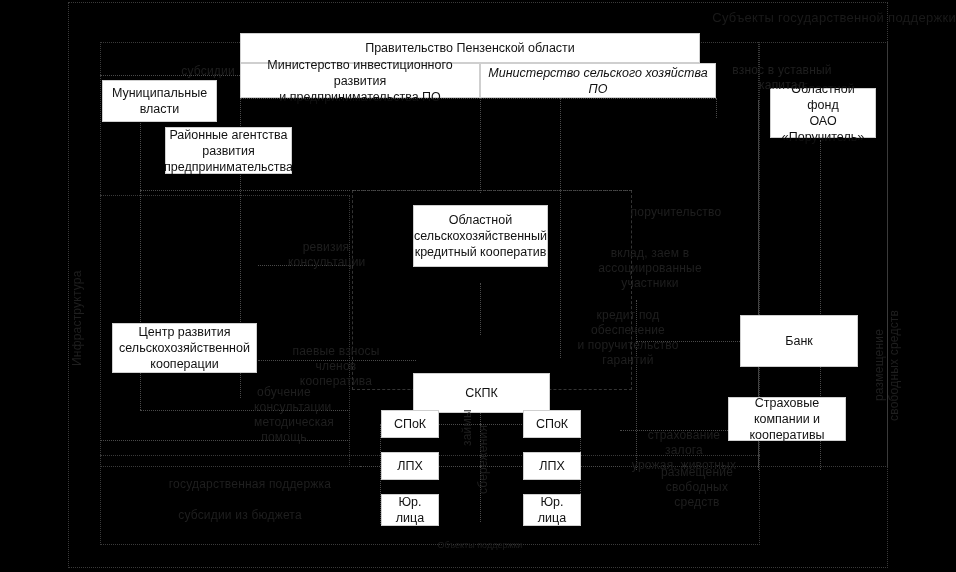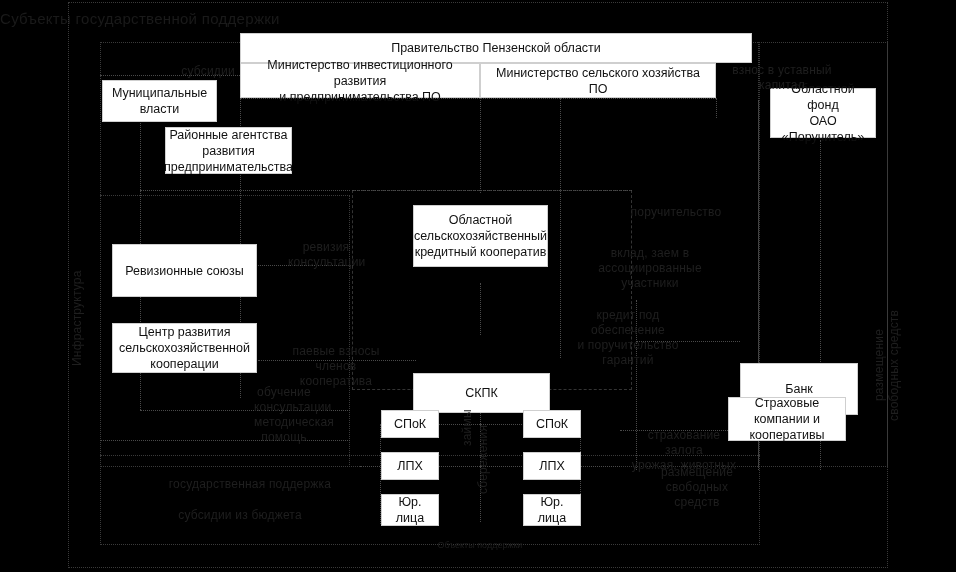--- a/index.html
+++ b/index.html
@@ -20,21 +20,21 @@
 
   
   .ln{position:absolute;background:transparent;}
   .ln.h{border-top:1px dotted #4a4a4a;height:0;}
   .ln.v{border-left:1px dotted #4a4a4a;width:0;}
 
   
   .ann{position:absolute;color:#1f1f1f;font-size:12px;line-height:1.25;
        text-align:center;white-space:pre-line;letter-spacing:.2px;}
   .ann.vert{writing-mode:vertical-rl;transform:rotate(180deg);text-align:center;}
-  .ttl{position:absolute;color:#1a1a1a;font-size:15px;text-align:left;
+  .ttl{position:absolute;color:#1a1a1a;font-size:13px;text-align:right;
        letter-spacing:.3px;width:100%;}
   .bot{position:absolute;color:#1d1d1d;font-size:9px;text-align:center;}
 </style>
 </head>
 <body>
 
 <div id="stage">
 
   <div class="ttl" style="left:0;top:10px;">Субъекты государственной поддержки</div>
 
@@ -69,31 +69,30 @@
   <div class="ln h" style="left:480px;top:466px;width:140px;"></div>
   <div class="ln v" style="left:380px;top:424px;height:100px;"></div>
   <div class="ln v" style="left:580px;top:424px;height:100px;"></div>
   <div class="ln h" style="left:636px;top:341px;width:104px;"></div>
   <div class="ln h" style="left:620px;top:430px;width:120px;"></div>
   <div class="ln v" style="left:636px;top:300px;height:170px;"></div>
   <div class="ln h" style="left:352px;top:190px;width:280px;"></div>
   <div class="ln h" style="left:140px;top:410px;width:210px;"></div>
   <div class="ln h" style="left:100px;top:440px;width:250px;"></div>
 
-  <div class="box" style="left:240px;top:33px;width:512px;height:30px;">Правительство Пензенской области</div>
+  <div class="box" style="left:240px;top:33px;width:460px;height:30px;">Правительство Пензенской области</div>
   <div class="box" style="left:240px;top:63px;width:240px;height:35px;">Министерство инвестиционного развития
 и предпринимательства  ПО</div>
-  <div class="box" style="left:480px;top:63px;width:236px;height:35px;">Министерство сельского хозяйства ПО</div>
+  <div class="box" style="left:480px;top:63px;width:236px;height:35px;font-style:italic;">Министерство сельского хозяйства ПО</div>
 
   <div class="box" style="left:102px;top:80px;width:115px;height:42px;">Муниципальные
 власти</div>
   <div class="box" style="left:165px;top:127px;width:127px;height:47px;">Районные агентства
 развития
 предпринимательства</div>
-  <div class="box" style="left:112px;top:244px;width:145px;height:53px;">Ревизионные союзы</div>
   <div class="box" style="left:112px;top:323px;width:145px;height:50px;">Центр развития
 сельскохозяйственной
 кооперации</div>
 
   <div class="box" style="left:413px;top:205px;width:135px;height:62px;">Областной
 сельскохозяйственный
 кредитный кооператив</div>
   <div class="box" style="left:413px;top:341px;width:137px;height:40px;margin-top:32px;">СКПК</div>
 
   <div class="box tiny" style="left:381px;top:410px;width:58px;height:28px;">СПоК</div>
@@ -102,21 +101,21 @@
 лица</div>
 
   <div class="box tiny" style="left:523px;top:410px;width:58px;height:28px;">СПоК</div>
   <div class="box tiny" style="left:523px;top:452px;width:58px;height:28px;">ЛПХ</div>
   <div class="box tiny" style="left:523px;top:494px;width:58px;height:32px;">Юр.
 лица</div>
 
   <div class="box" style="left:770px;top:88px;width:106px;height:50px;">Областной фонд
 ОАО
 «Поручитель»</div>
-  <div class="box" style="left:740px;top:315px;width:118px;height:52px;margin-top:48px;">Банк</div>
+  <div class="box" style="left:740px;top:315px;width:118px;height:52px;">Банк</div>
   <div class="box" style="left:728px;top:397px;width:118px;height:44px;">Страховые
 компании и
 кооперативы</div>
 
   <div class="ann" style="left:168px;top:64px;width:80px;">субсидии</div>
   <div class="ann" style="left:722px;top:63px;width:120px;">взнос в уставный
 капитал</div>
   <div class="ann" style="left:288px;top:240px;width:76px;">ревизия
 консультации</div>
   <div class="ann" style="left:626px;top:205px;width:100px;">поручительство</div>

